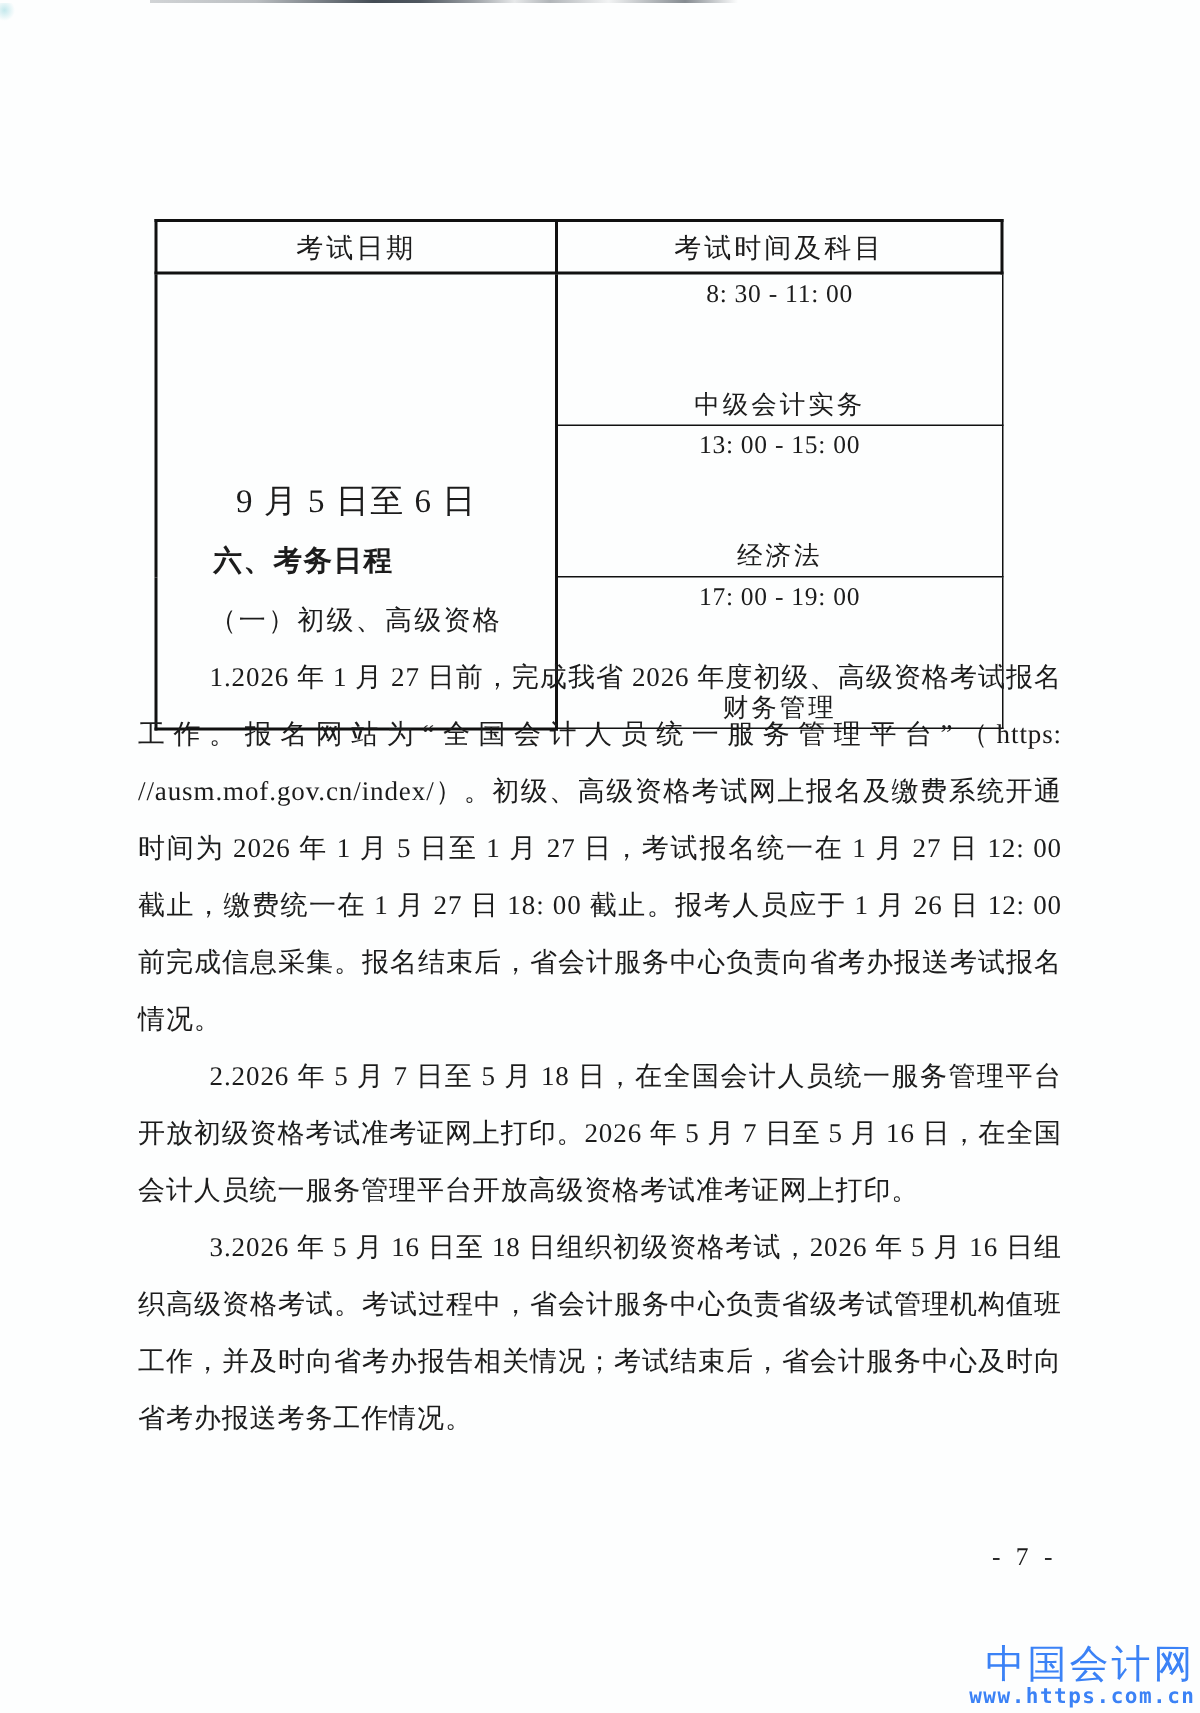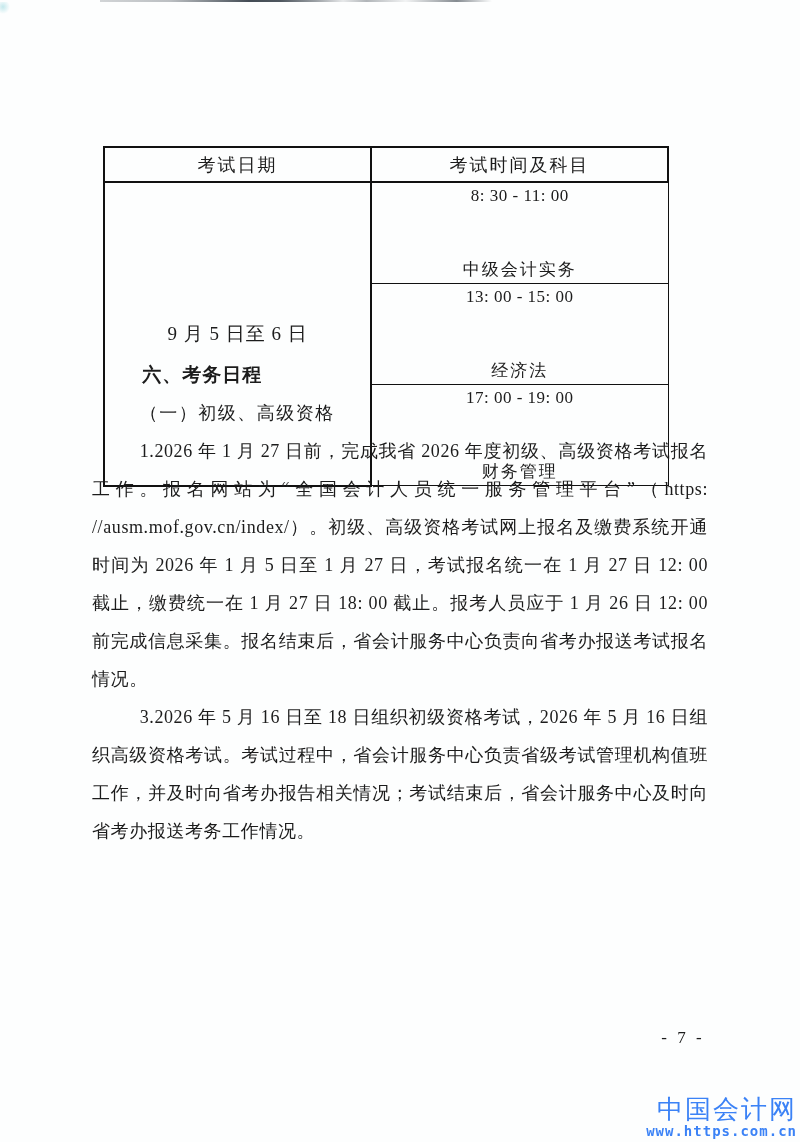--- a/index.html
+++ b/index.html
@@ -28,21 +28,21 @@
     position:absolute;left:103px;top:146px;width:560px;height:206px;
     border-collapse:collapse;table-layout:fixed;
   }
   .exam-table td{
     border:1.5px solid #111;padding:0;text-align:center;vertical-align:middle;
   }
   .exam-table .outer{border-width:2px;}
   .exam-table td.hdr{height:33px;font-size:18px;letter-spacing:2px;}
   .col-date{width:265px;}
   .col-time{width:295px;border-radius:14px;}
-  .date-cell{font-size:19px;letter-spacing:1px;}
+  .date-cell{font-size:22px;letter-spacing:1px;}
   .session-cell{height:57px;}
   .session-cell .time{font-size:17px;line-height:26px;letter-spacing:.5px;}
   .session-cell .subject{font-size:17px;line-height:26px;letter-spacing:2px;margin-top:48px;}
   
   .doc-body{
     position:absolute;left:92px;top:356px;width:616px;
     font-size:18px;line-height:38px;text-align:justify;
     letter-spacing:.6px;
   }
   .doc-body p{margin:0;text-indent:2.65em;}
@@ -101,20 +101,21 @@
         <div class="subject">财务管理</div>
       </td>
     </tr>
   </tbody>
 </table>
 
 <div class="doc-body">
   <p class="sec-heading">六、考务日程</p>
   <p class="subsec-heading">（一）初级、高级资格</p>
   <p>1.2026 年 1 月 27 日前，完成我省 2026 年度初级、高级资格考试报名工作。报名网站为“全国会计人员统一服务管理平台”（https: //ausm.mof.gov.cn/index/）。初级、高级资格考试网上报名及缴费系统开通时间为 2026 年 1 月 5 日至 1 月 27 日，考试报名统一在 1 月 27 日 12: 00 截止，缴费统一在 1 月 27 日 18: 00 截止。报考人员应于 1 月 26 日 12: 00 前完成信息采集。报名结束后，省会计服务中心负责向省考办报送考试报名情况。</p>
+  <p>2.2026 年 5 月 7 日至 5 月 18 日，在全国会计人员统一服务管理平台开放初级资格考试准考证网上打印。2026 年 5 月 7 日至 5 月 16 日，在全国会计人员统一服务管理平台开放高级资格考试准考证网上打印。</p>
   <p>3.2026 年 5 月 16 日至 18 日组织初级资格考试，2026 年 5 月 16 日组织高级资格考试。考试过程中，省会计服务中心负责省级考试管理机构值班工作，并及时向省考办报告相关情况；考试结束后，省会计服务中心及时向省考办报送考务工作情况。</p>
 </div>
 
 <div class="page-number">- 7 -</div>
 
 <div class="watermark" style="color: #3b82f6;">
   <span class="site-name">中国会计网</span>
   <span class="site-url">www.https.com.cn</span>
 </div>
 

